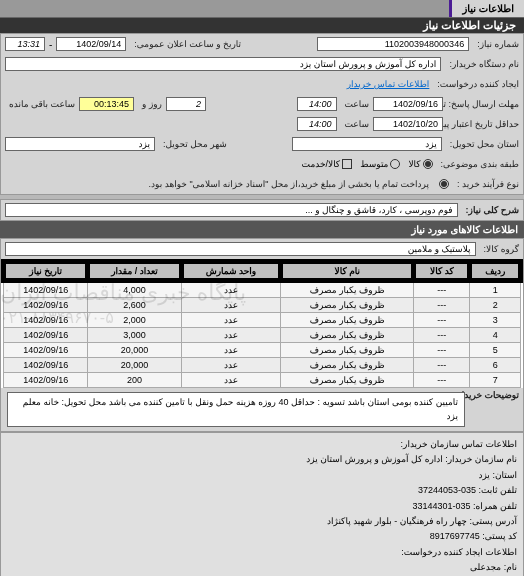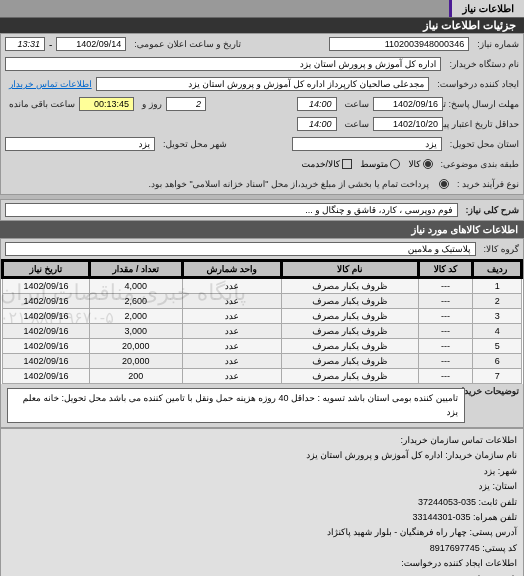--- a/index.html
+++ b/index.html
@@ -61,21 +61,21 @@
     font-weight: bold;
   }
   table {
     width: 100%;
     border-collapse: collapse;
     background: #fff;
     font-size: 9px;
   }
   th {
     background: #c0c0c0;
-    border: 3px solid #000000;
+    border: 5px solid #000000;
     padding: 2px 3px;
     font-weight: bold;
     text-align: center;
   }
   td {
     border: 1px solid #aaa;
     padding: 2px 3px;
     text-align: center;
     background: #f5f5f5;
   }
@@ -129,36 +129,35 @@
 <div class="tab-strip">
   <div class="tab active">اطلاعات نیاز</div>
 </div>
 
 <div class="header">جزئیات اطلاعات نیاز</div>
 
 <div class="section">
 
   <div class="row">
     <span class="label">شماره نیاز:</span>
-    <span class="val" style="width:140px">1102003948000346</span>
+    <span class="val" style="width:152px">1102003948000346</span>
     <span style="flex:1"></span>
     <span class="label">تاریخ و ساعت اعلان عمومی:</span>
     <span class="val val-sm">1402/09/14</span>
     <span>-</span>
     <span class="val val-xs">13:31</span>
   </div>
 
   <div class="row">
     <span class="label">نام دستگاه خریدار:</span>
     <span class="val val-wide">اداره کل آموزش و پرورش استان یزد</span>
   </div>
 
   <div class="row">
     <span class="label">ایجاد کننده درخواست:</span>
-    <span class="val val-wide">مجدعلی صالحیان کارپرداز اداره کل آموزش و پرورش استان یزد</span>
     <span class="label" style="color:#0066cc;text-decoration:underline;cursor:pointer">اطلاعات تماس خریدار</span>
   </div>
 
   <div class="row">
     <span class="label" style="width:72px">مهلت ارسال پاسخ: تا تاریخ:</span>
     <span class="val val-sm">1402/09/16</span>
     <span class="label">ساعت</span>
     <span class="val val-xs">14:00</span>
     <span style="flex:1"></span>
     <span class="val val-xs">2</span>
@@ -298,21 +297,20 @@
 
   <div class="row" style="align-items:flex-start">
     <span class="label" style="font-weight:bold;width:48px">توضیحات خریدار:</span>
     <div class="desc-box" style="flex:1">تامیین کننده بومی استان باشد تسویه : حداقل 40 روزه هزینه حمل ونقل با تامین کننده می باشد محل تحویل: خانه معلم یزد</div>
   </div>
 </div>
 
 <div class="footer-section">
   <div class="footer-line"><span class="footer-label">اطلاعات تماس سازمان خریدار:</span></div>
   <div class="footer-line"><span class="footer-label">نام سازمان خریدار:</span> <span>اداره کل آموزش و پرورش استان یزد</span></div>
-  <div class="footer-line"><span class="footer-label">شهر:</span> <span>یزد</span></div>
   <div class="footer-line"><span class="footer-label">استان:</span> <span>یزد</span></div>
   <div class="footer-line"><span class="footer-label">تلفن ثابت:</span> <span>035-37244053</span></div>
   <div class="footer-line"><span class="footer-label">تلفن همراه:</span> <span>035-33144301</span></div>
   <div class="footer-line"><span class="footer-label">آدرس پستی:</span> <span>چهار راه فرهنگیان - بلوار شهید پاکنژاد</span></div>
   <div class="footer-line"><span class="footer-label">کد پستی:</span> <span>8917697745</span></div>
   <div class="footer-line"><span class="footer-label">اطلاعات ایجاد کننده درخواست:</span></div>
   <div class="footer-line"><span class="footer-label">نام:</span> <span>مجدعلی</span></div>
 </div>
 
 <div class="watermark">

